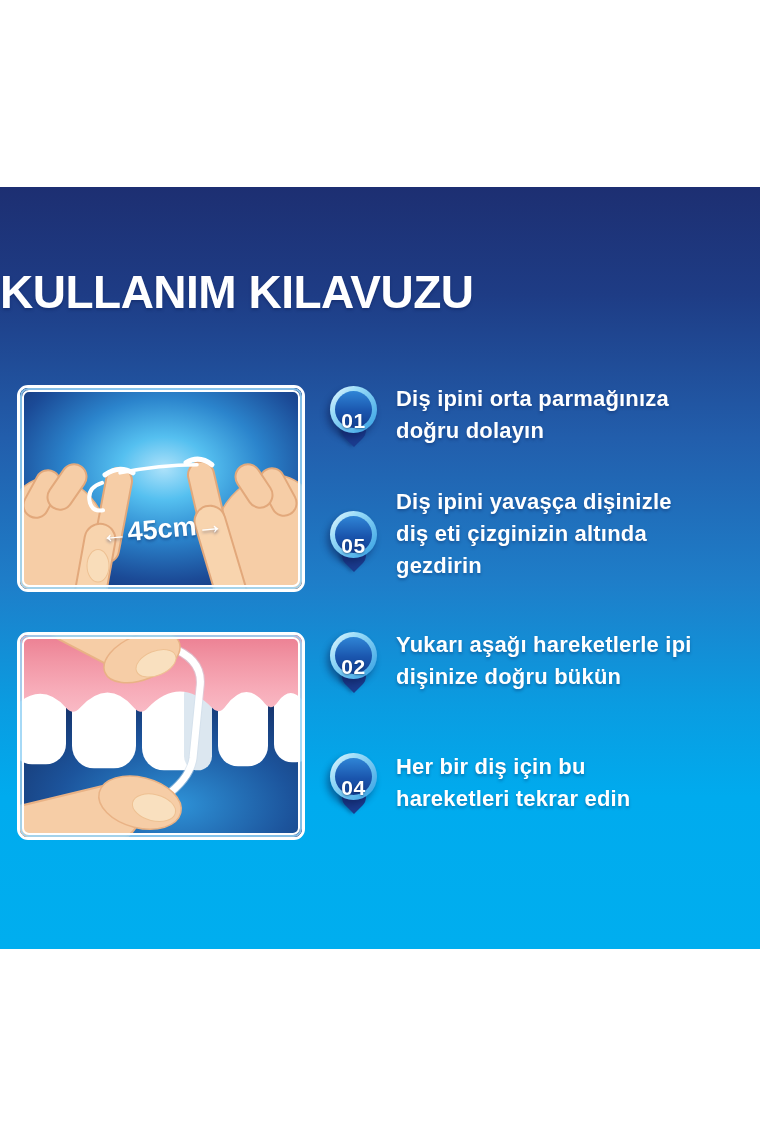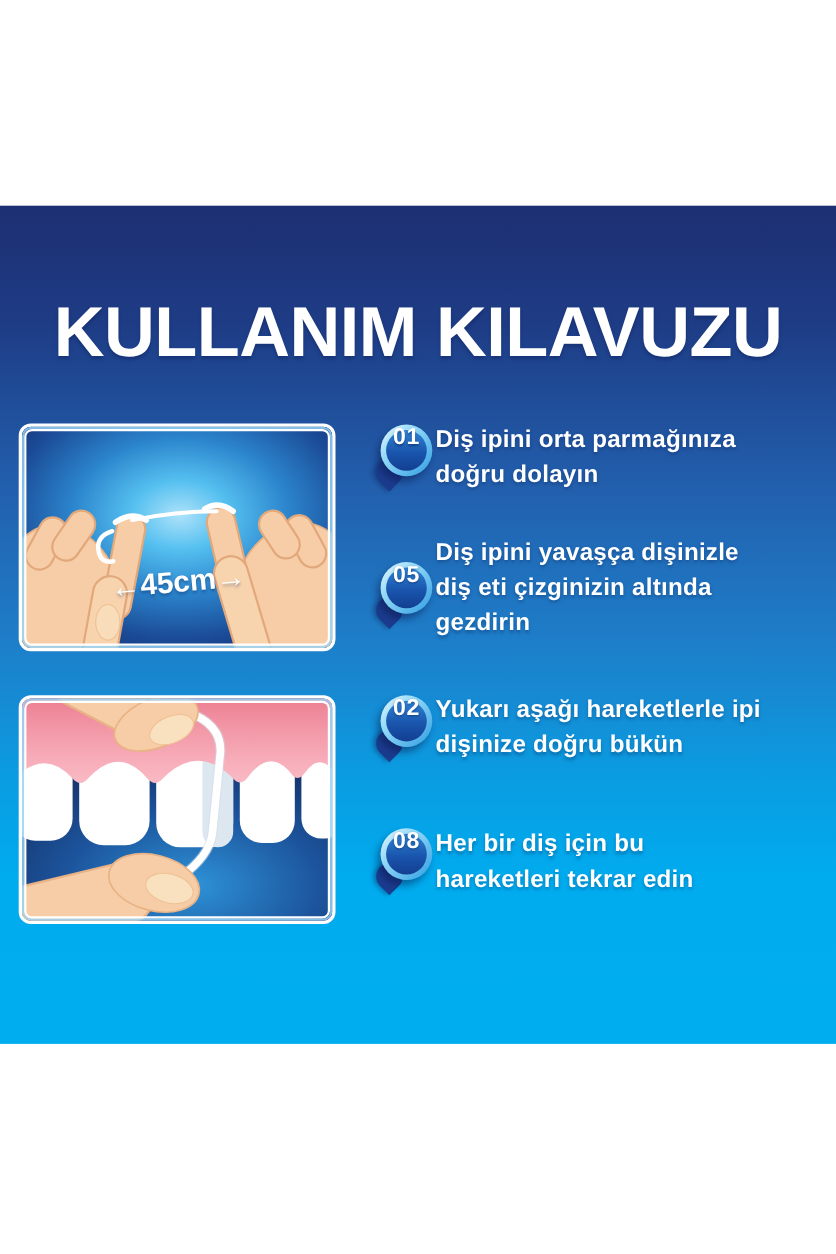--- a/index.html
+++ b/index.html
@@ -1,22 +1,22 @@
 <!DOCTYPE html>
 <html><head>
 <meta charset="utf-8">
 <style>
   html,body{margin:0;padding:0;background:#ffffff;}
   .page{position:relative;width:760px;height:1140px;background:#ffffff;overflow:hidden;
         font-family:"Liberation Sans", sans-serif;}
   .panel{position:absolute;left:0;top:187px;width:760px;height:762px;
          background:linear-gradient(180deg,#1d2f72 0%,#1e3c85 14%,#225eac 33%,
                     #1e7ec9 52%,#0a9ce1 68%,#00abee 80%,#00aeef 100%);}
-  .title{position:absolute;left:0;top:265px;width:760px;text-align:center;
-         color:#ffffff;font-size:64px;font-weight:bold;letter-spacing:-0.5px;
+  .title{position:absolute;left:0;top:265px;width:760px;text-align:left;
+         color:#ffffff;font-size:46px;font-weight:bold;letter-spacing:-0.5px;
          text-shadow:0 2px 3px rgba(8,25,80,.35);}
   
   .imgbox{position:absolute;left:17px;width:282px;border:3px solid #ffffff;
           border-radius:11px;overflow:hidden;background:#1d4a97;}
   .imgbox::after{content:'';position:absolute;inset:0;border:2px solid rgba(150,210,245,.85);
           border-radius:8px;pointer-events:none;z-index:3;}
   .imgbox::before{content:'';position:absolute;inset:2px;border:2px solid #ffffff;
           border-radius:7px;pointer-events:none;z-index:4;}
   .imgbox svg{position:absolute;inset:0;display:block;}
   .box-hands{top:385px;height:201px;}
@@ -25,24 +25,24 @@
          color:#ffffff;font-size:27px;font-weight:bold;transform:rotate(-5deg);
          text-shadow:0 2px 3px rgba(8,25,80,.4);}
   
   .step-text{position:absolute;left:396px;width:366px;color:#ffffff;font-size:22px;
          font-weight:bold;line-height:32px;white-space:pre-line;letter-spacing:.2px;
          text-shadow:0 2px 3px rgba(8,30,80,.35);}
   .pin{position:absolute;left:330px;width:47px;height:70px;}
   .pin-tail{position:absolute;left:12px;top:32px;width:24px;height:24px;background:#1b3c8e;
          border-radius:50% 50% 0 50%;transform:rotate(45deg);
          box-shadow:-2px 2px 4px rgba(8,20,70,.35);}
-  .pin-circle{position:absolute;left:16px;top:0;width:47px;height:47px;border-radius:50%;
+  .pin-circle{position:absolute;left:0;top:0;width:47px;height:47px;border-radius:50%;
          background:linear-gradient(135deg,#eef9fe 0%,#9adcf8 32%,#2f9de2 100%);
          box-shadow:-3px 5px 7px rgba(8,20,70,.45);
-         display:flex;align-items:flex-start;justify-content:center;}
+         display:flex;align-items:flex-end;justify-content:center;}
   .pin-circle::before{content:'';position:absolute;inset:5px;border-radius:50%;
          background:linear-gradient(180deg,#2f85d6 0%,#1a55ad 55%,#123f92 100%);}
   .pin-num{position:relative;z-index:1;color:#ffffff;font-weight:bold;font-size:21px;
          letter-spacing:.5px;text-shadow:0 1px 2px rgba(0,20,60,.45);}
   .b1{top:386px}.b2{top:511px}.b3{top:632px}.b4{top:753px}
   .t1{top:383px}.t2{top:486px}.t3{top:629px}.t4{top:751px}
 </style>
 </head>
 <body>
 
@@ -173,19 +173,19 @@
     <div class="pin-circle">
       <span class="pin-num">02</span>
     </div>
   </div>
   <div class="step-text t3">Yukarı aşağı hareketlerle ipi
 dişinize doğru bükün</div>
 
   <div class="pin b4">
     <div class="pin-tail"></div>
     <div class="pin-circle">
-      <span class="pin-num">08</span>
+      <span class="pin-num">04</span>
     </div>
   </div>
   <div class="step-text t4">Her bir diş için bu
 hareketleri tekrar edin</div>
 
 </div>
 
 </body></html>

